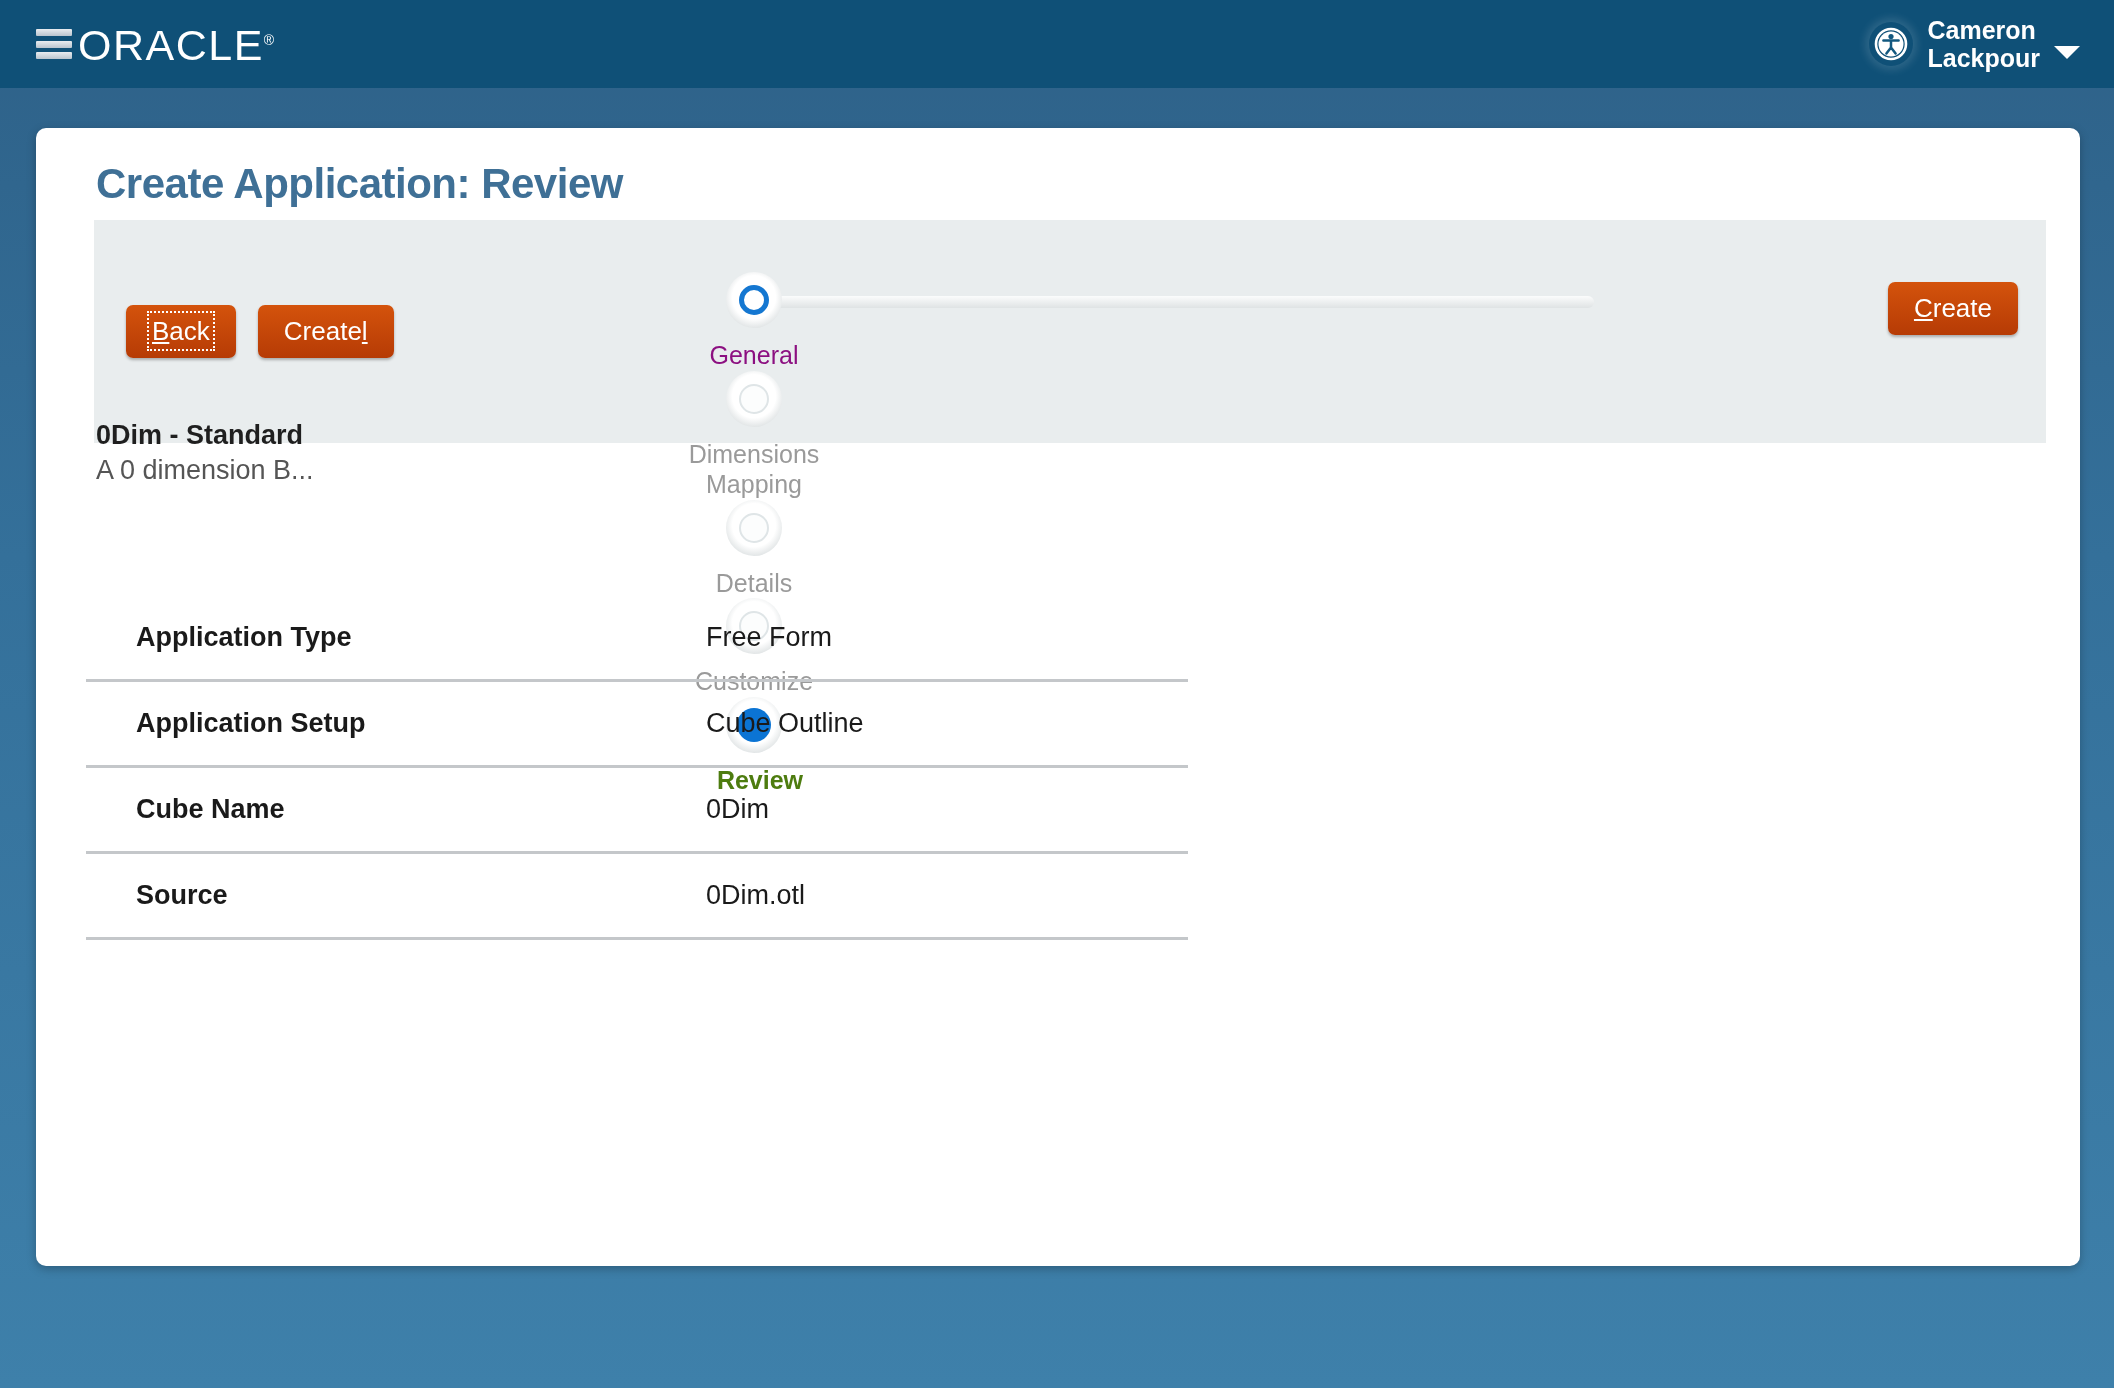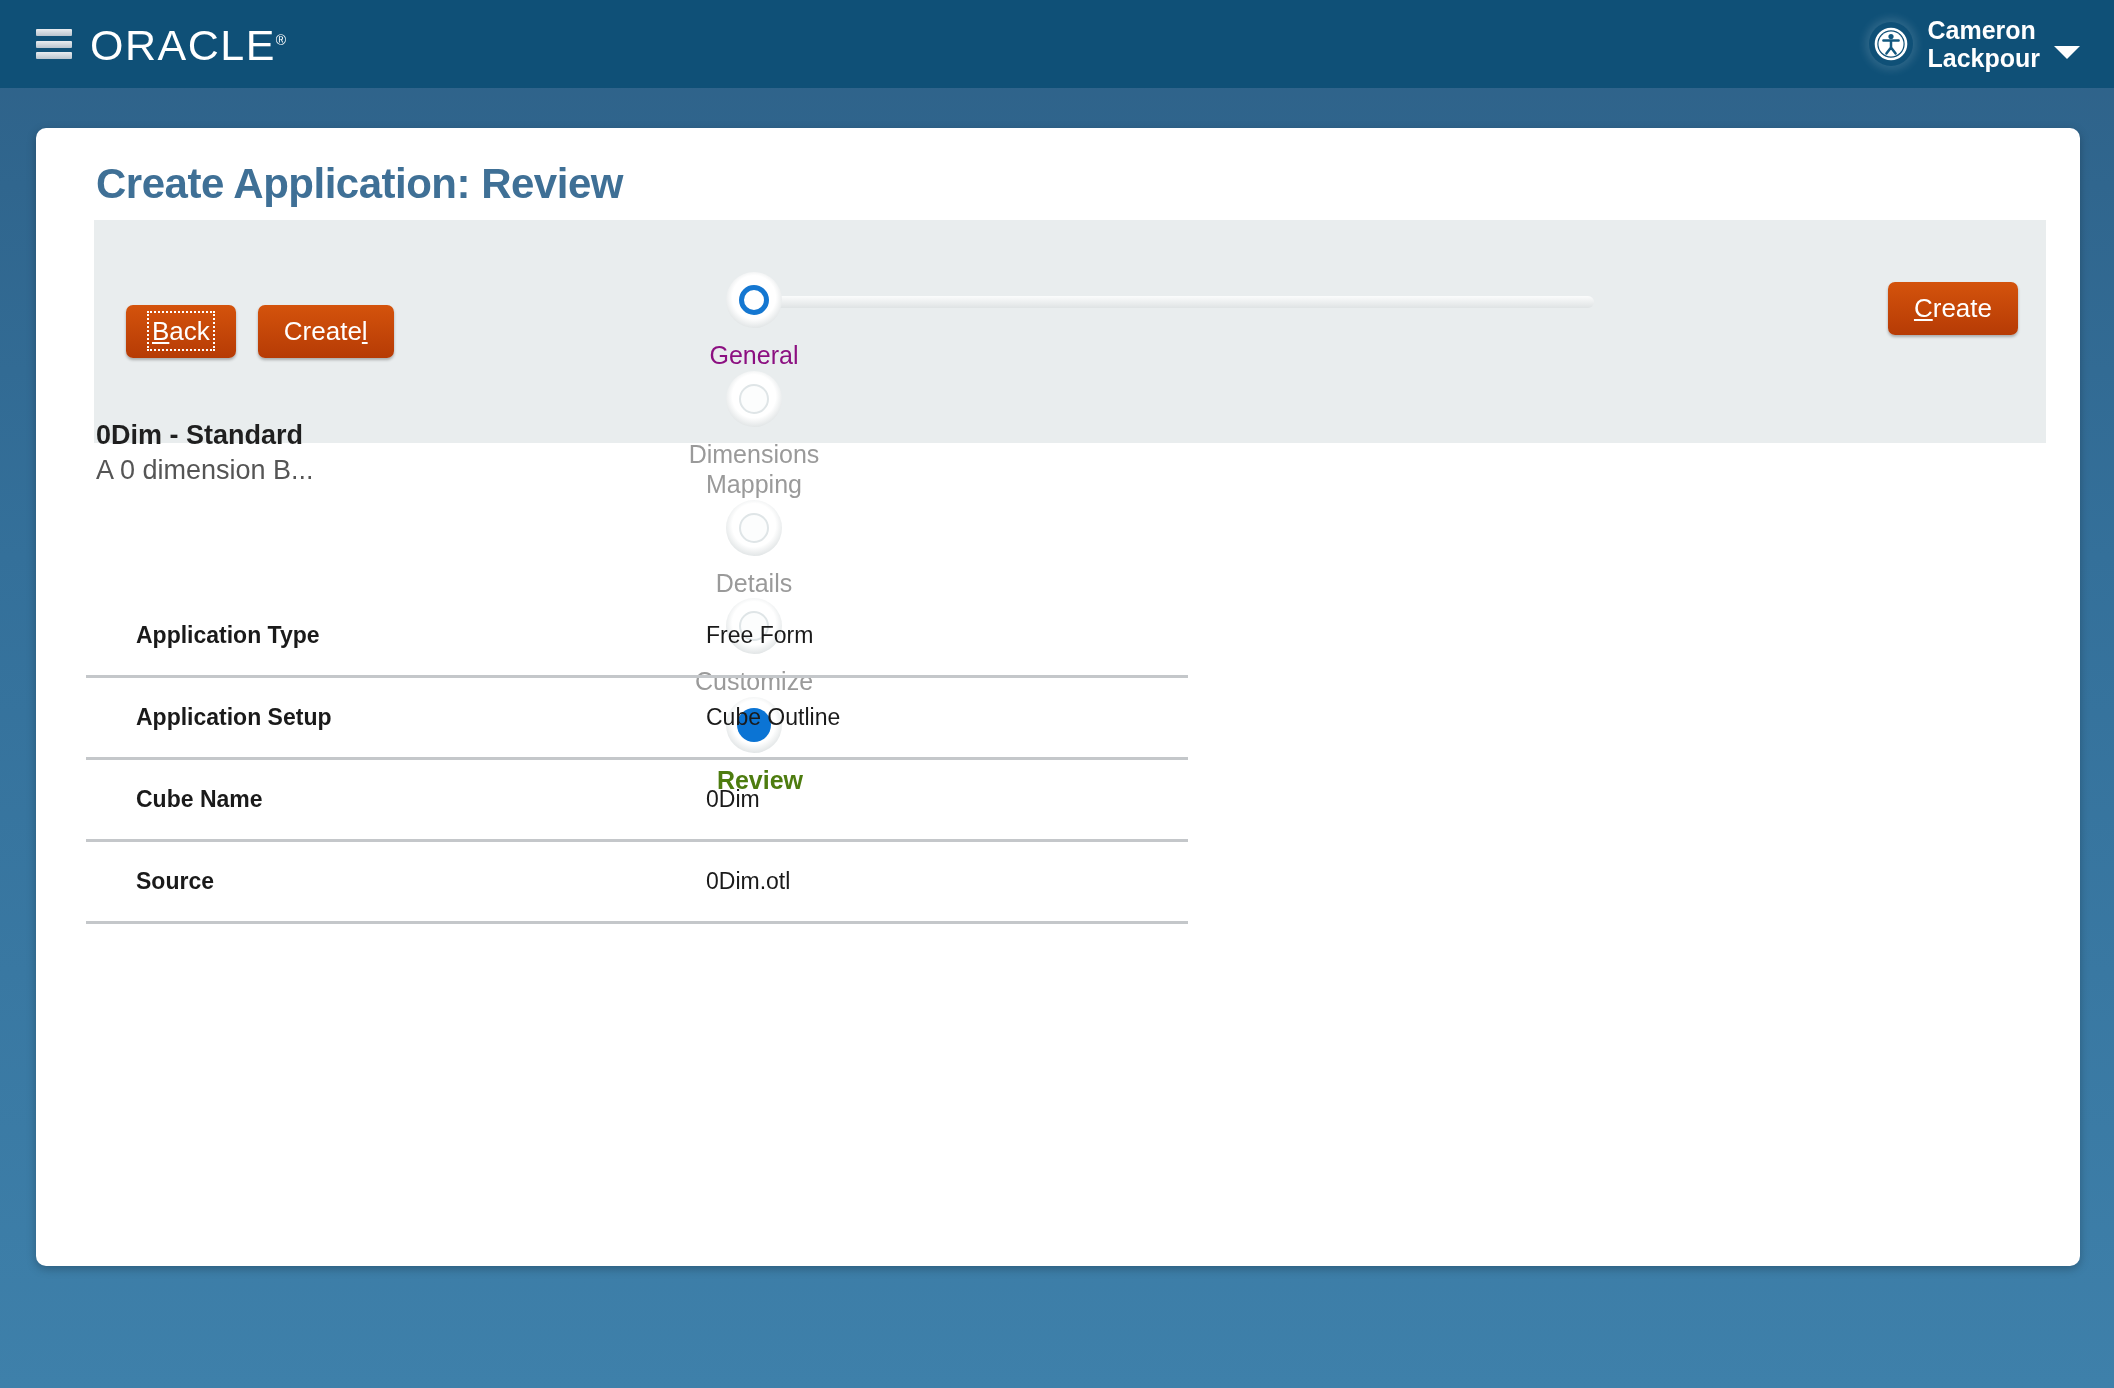--- a/index.html
+++ b/index.html
@@ -33,21 +33,21 @@
     background: #0f5077;
     display: flex;
     align-items: center;
     justify-content: space-between;
     padding: 0 24px 0 36px;
   }
 
   .brand {
     display: flex;
     align-items: center;
-    gap: 18px;
+    gap: 6px;
     justify-content: flex-end;
   }
 
   .hamburger {
     width: 36px;
     height: 30px;
     display: flex;
     flex-direction: column;
     justify-content: space-between;
     cursor: pointer;
@@ -276,21 +276,21 @@
   }
 
   .detail-table {
     margin: 108px 0 0 50px;
     width: 1102px;
     border-collapse: collapse;
   }
   .detail-table td {
     padding: 26px 0 26px 0;
     border-bottom: 3px solid #c4c7ca;
-    font-size: 23px;
+    font-size: 27px;
     color: #1a1a1a;
     vertical-align: middle;
   }
   .detail-table td.label {
     font-weight: bold;
     width: 620px;
     padding-left: 50px;
   }
   .detail-table td.value {
     font-weight: normal;

